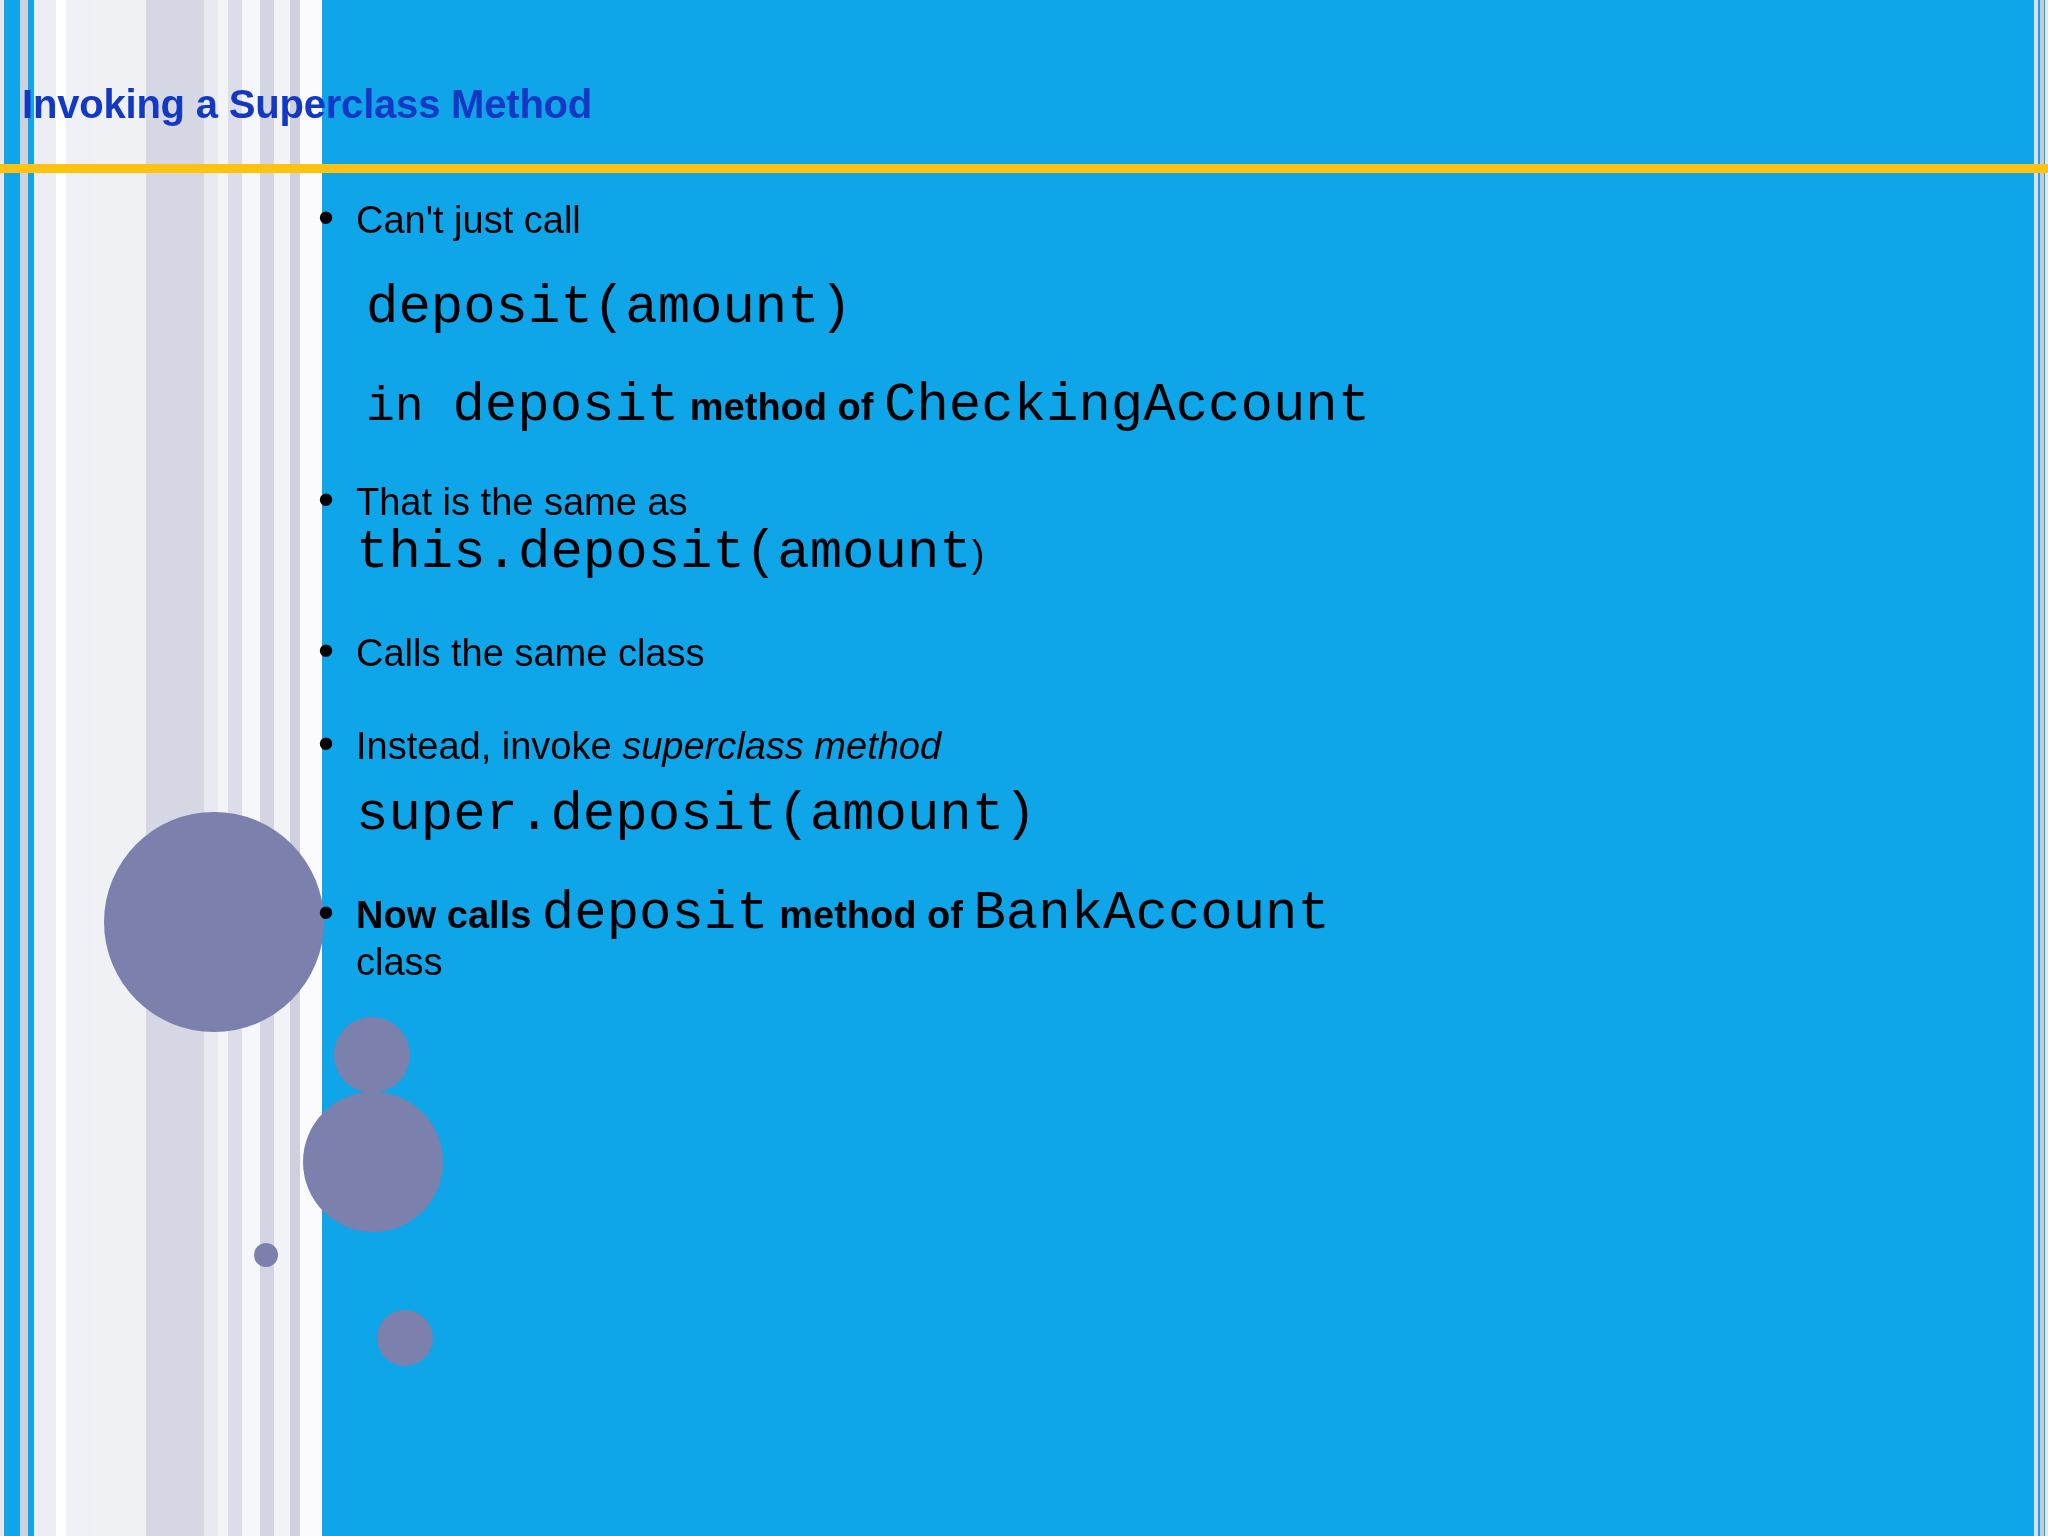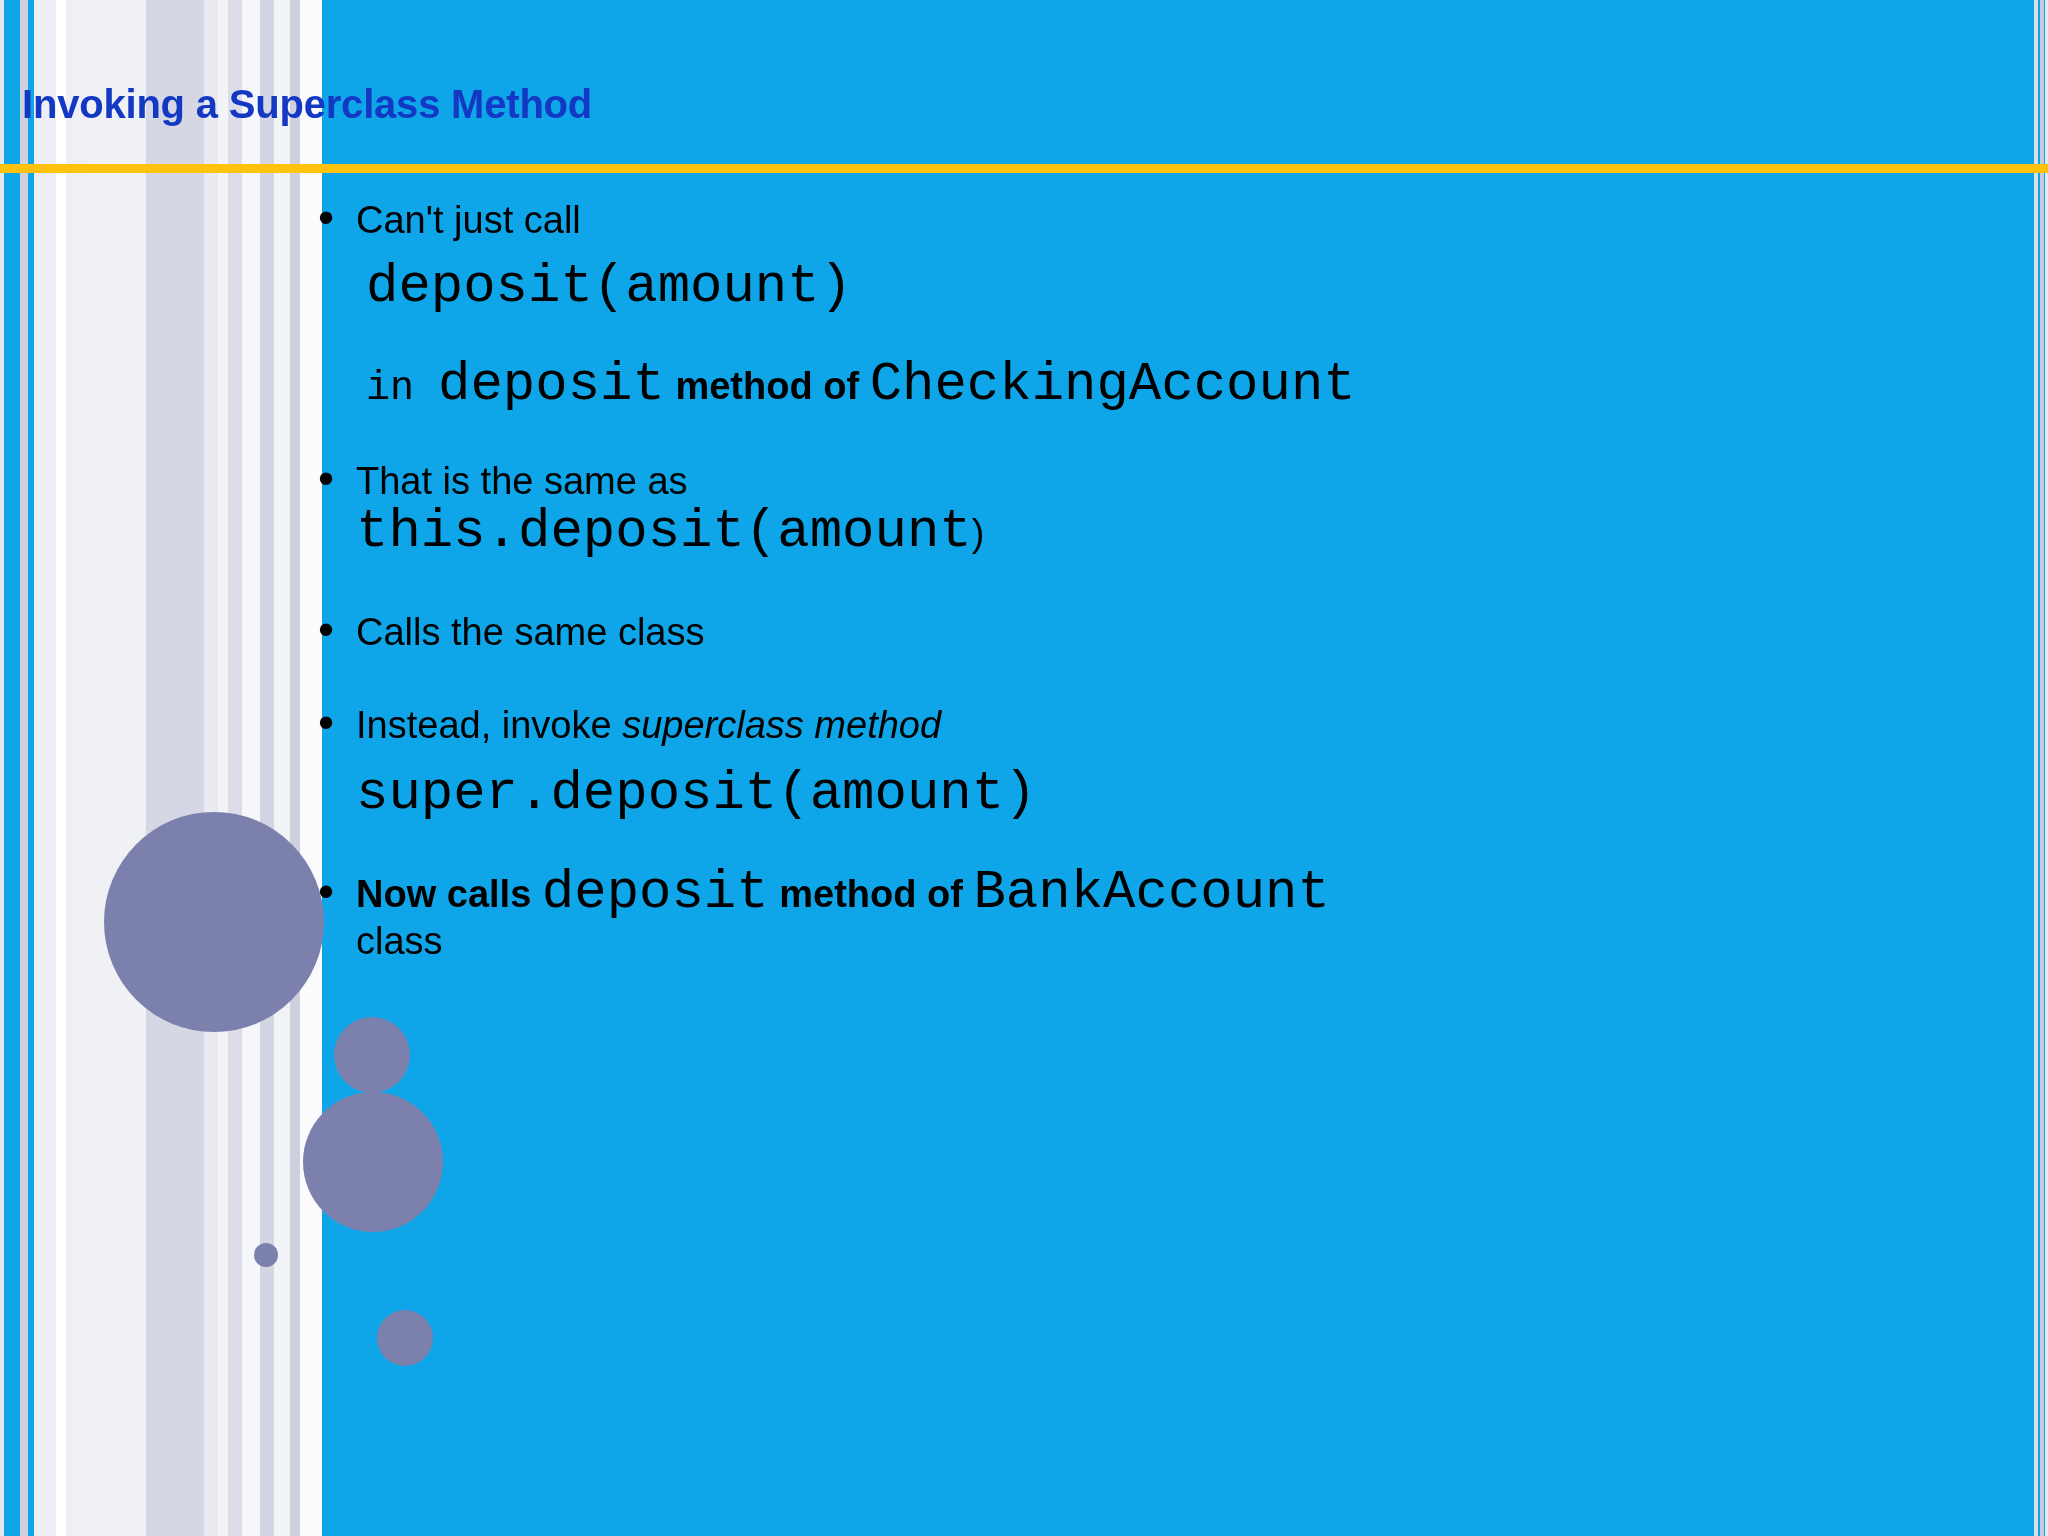--- a/index.html
+++ b/index.html
@@ -105,31 +105,31 @@
     font-stretch: condensed;
   }
   .txt.bold { font-weight: bold; margin-top: 36px; }
   .txt.italic { font-style: italic; }
   .mono {
     font-family: "Liberation Mono", "DejaVu Sans Mono", monospace;
     font-size: 54px;
     color: #000000;
     line-height: 1.06;
   }
-  .mono.small { font-size: 40px; }
+  .mono.small { font-size: 48px; }
   .code-line {
     padding-left: 48px;
   }
   .sub-line {
     padding-left: 38px;
   }
 
   
   .l1 { margin-top: 16px; }
-  .l2 { margin-top: 18px; }
+  .l2 { margin-top: 39px; }
   .l3 { margin-top: 40px; }
   .l4 { margin-top: 42px; }
   .l5 { margin-top: 2px; }
   .l6 { margin-top: 46px; }
   .l7 { margin-top: 46px; }
   .l8 { margin-top: 20px; }
   .l9 { margin-top: 42px; }
   .l10 { margin-top: 0; }
 </style>
 </head>

